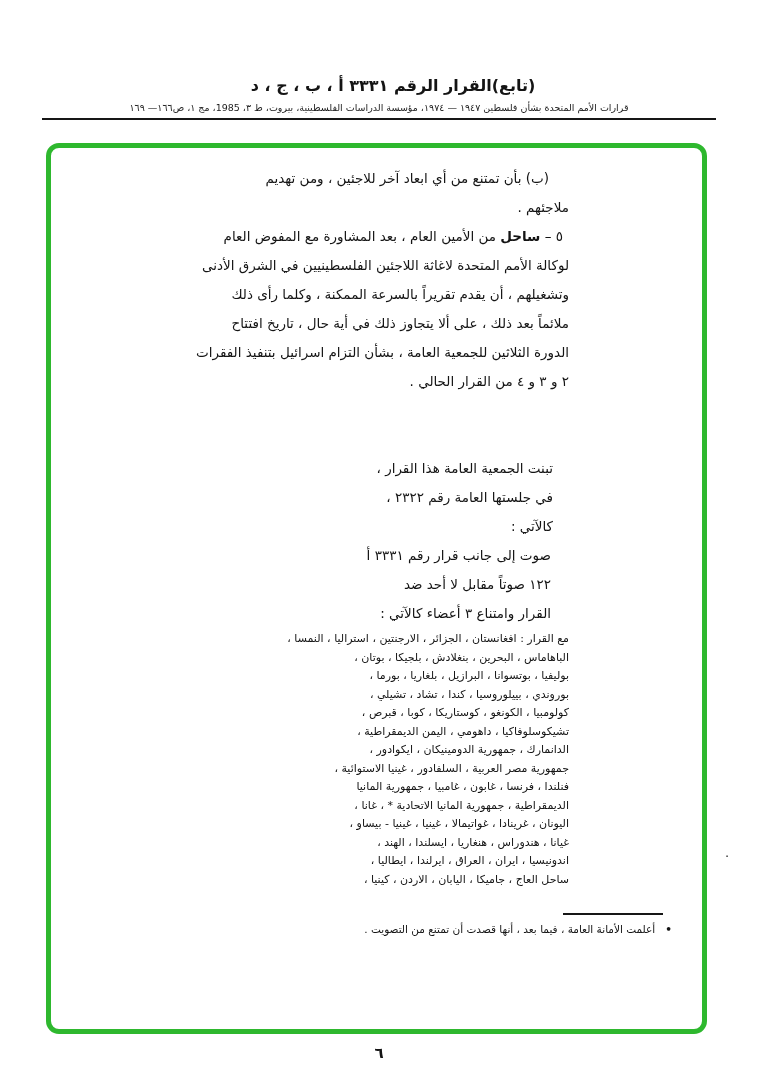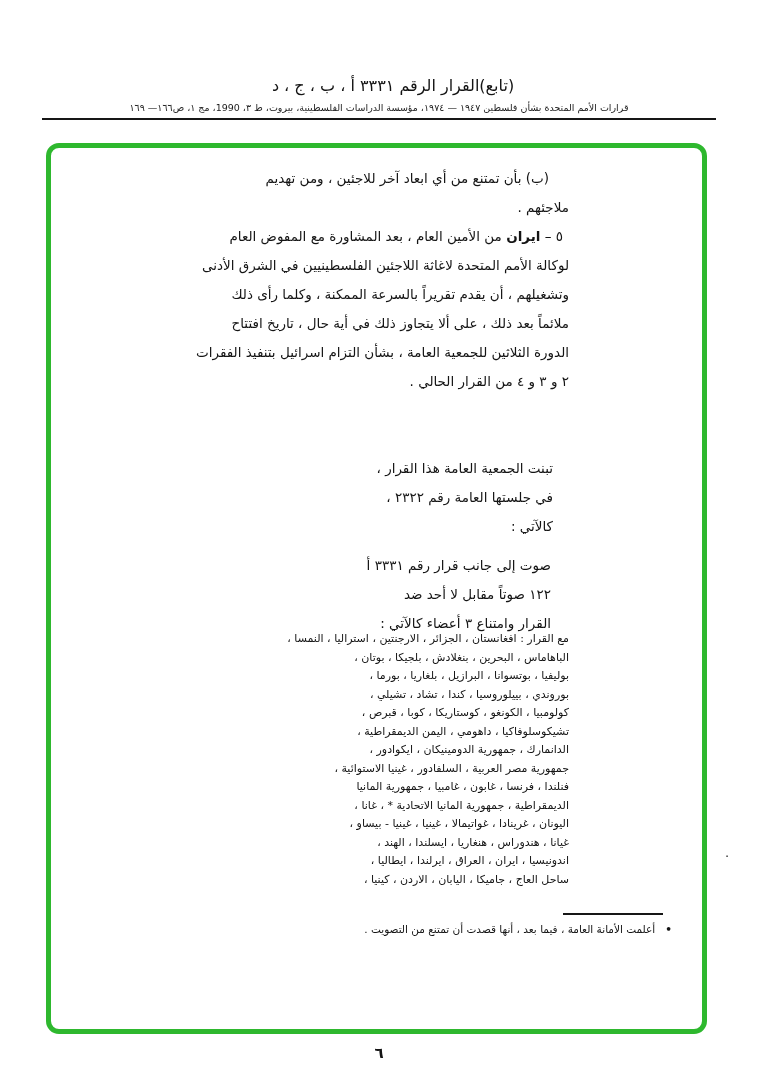--- a/index.html
+++ b/index.html
@@ -14,21 +14,21 @@
     color: #141414;
     overflow: hidden;
   }
   
   .hdr-title {
     position: absolute;
     top: 76px; left: 0; width: 100%;
     text-align: center;
     direction: rtl;
     font-size: 16px;
-    font-weight: 400;
+    font-weight: 700;
     padding-left: 28px;
   }
   .hdr-src {
     position: absolute;
     top: 102px; left: 0; width: 100%;
     text-align: center;
     direction: rtl;
     font-size: 9.5px;
     color: #1c1c1c;
   }
@@ -52,21 +52,21 @@
     width: 372px;
     direction: rtl;
     text-align: right;
   }
   .blk-paras { top: 16px; font-size: 13.5px; line-height: 29px; }
   .para { white-space: pre; }
   .indent-lg { text-indent: 20px; }
   .indent-sm { text-indent: 6px; }
   .clause-verb { font-weight: 700; }
   .blk-adoption { top: 306px; font-size: 13.5px; line-height: 29px; padding-right: 16px; white-space: pre; text-align: right; }
-  .blk-vote     { top: 403px; font-size: 13.5px; line-height: 29px; padding-right: 18px; white-space: pre; }
+  .blk-vote     { top: 393px; font-size: 13.5px; line-height: 29px; padding-right: 18px; white-space: pre; }
   .blk-list     { top: 482px; font-size: 11px; line-height: 18.5px; white-space: pre; }
   
   .fn-rule {
     position: absolute;
     top: 765px; left: 512px;
     width: 100px; height: 2px;
     background: #161616;
   }
   .footnote {
     position: absolute;
@@ -91,29 +91,29 @@
     font-size: 13px;
     color: #2a2a2a;
   }
 </style>
 </head>
 <body>
 
 <div class="page">
 
   <div class="hdr-title">(تابع)القرار الرقم ٣٣٣١ أ ، ب ، ج ، د</div>
-  <div class="hdr-src">قرارات الأمم المتحدة بشأن فلسطين ١٩٤٧ — ١٩٧٤، مؤسسة الدراسات الفلسطينية، بيروت، ط ٣، 1990، مج ١، ص١٦٦— ١٦٩</div>
+  <div class="hdr-src">قرارات الأمم المتحدة بشأن فلسطين ١٩٤٧ — ١٩٧٤، مؤسسة الدراسات الفلسطينية، بيروت، ط ٣، 1985، مج ١، ص١٦٦— ١٦٩</div>
   <div class="hdr-rule"></div>
 
   <div class="frame">
 
     <div class="blk blk-paras">
       <p class="para indent-lg">(ب) بأن تمتنع من أي ابعاد آخر للاجئين ، ومن تهديم
 ملاجئهم .</p>
-      <p class="para indent-sm"><span>٥ – </span><span class="clause-verb">ايران</span><span> من الأمين العام ، بعد المشاورة مع المفوض العام
+      <p class="para indent-sm"><span>٥ – </span><span class="clause-verb">ساحل</span><span> من الأمين العام ، بعد المشاورة مع المفوض العام
 لوكالة الأمم المتحدة لاغاثة اللاجئين الفلسطينيين في الشرق الأدنى
 وتشغيلهم ، أن يقدم تقريراً بالسرعة الممكنة ، وكلما رأى ذلك
 ملائماً بعد ذلك ، على ألا يتجاوز ذلك في أية حال ، تاريخ افتتاح
 الدورة الثلاثين للجمعية العامة ، بشأن التزام اسرائيل بتنفيذ الفقرات
 ٢ و ٣ و ٤ من القرار الحالي .</span></p>
     </div>
 
     <div class="blk blk-adoption">تبنت الجمعية العامة هذا القرار ،
 في جلستها العامة رقم ٢٣٢٢ ،
 كالآتي :</div>

